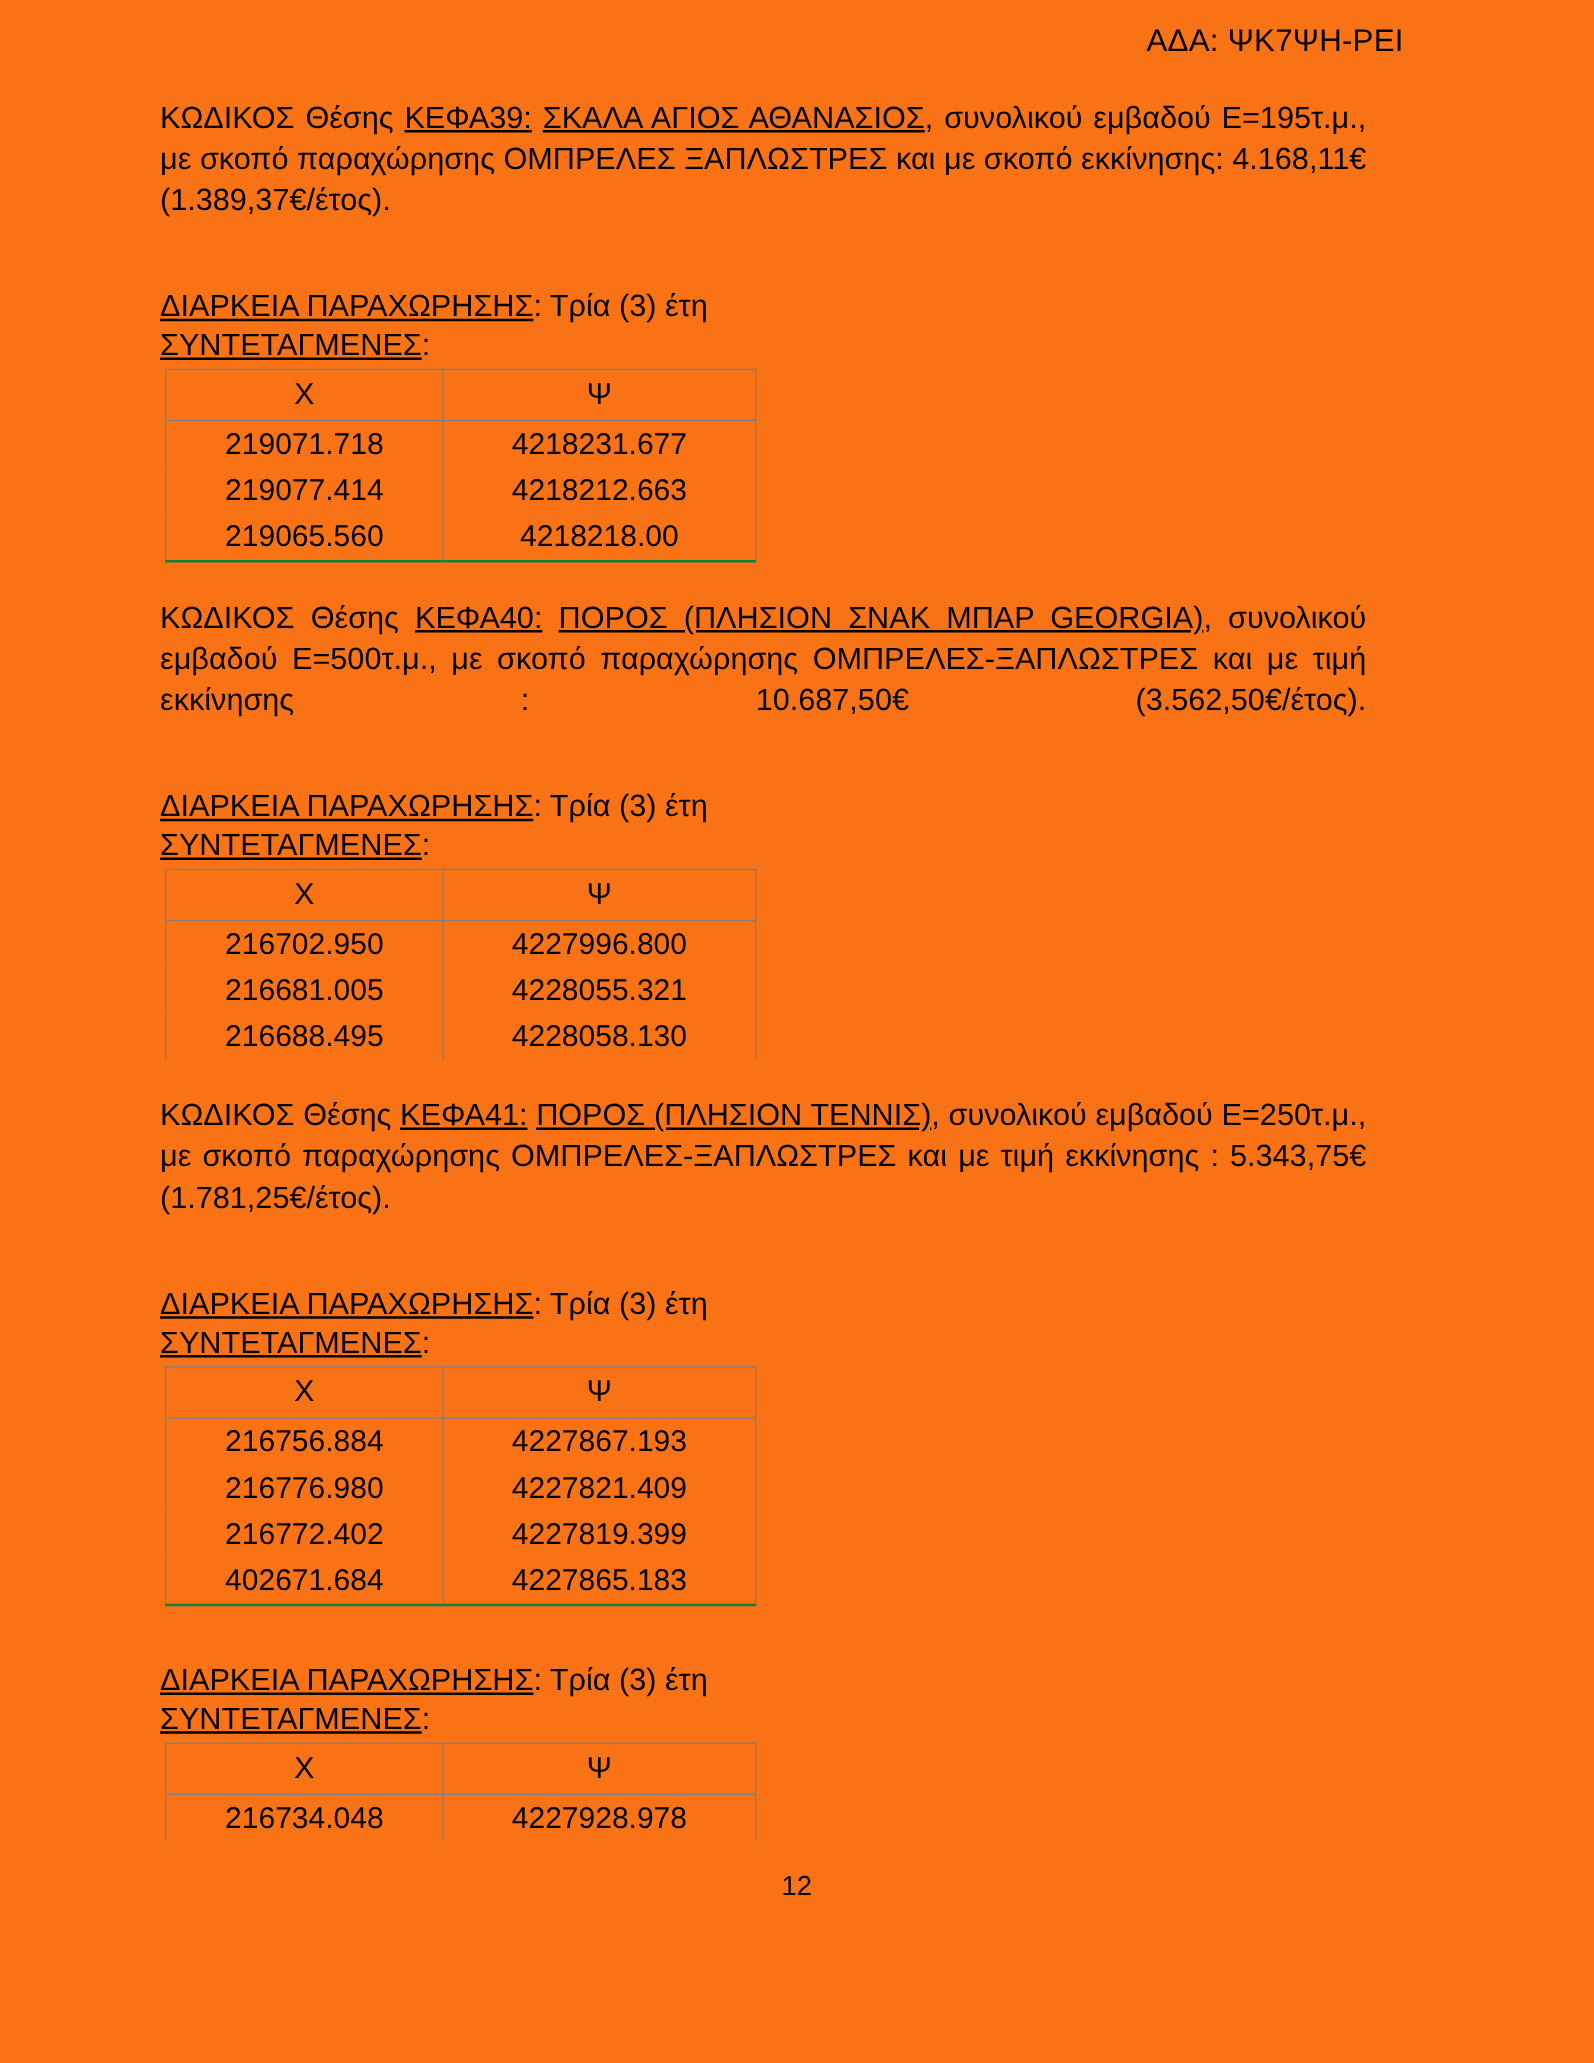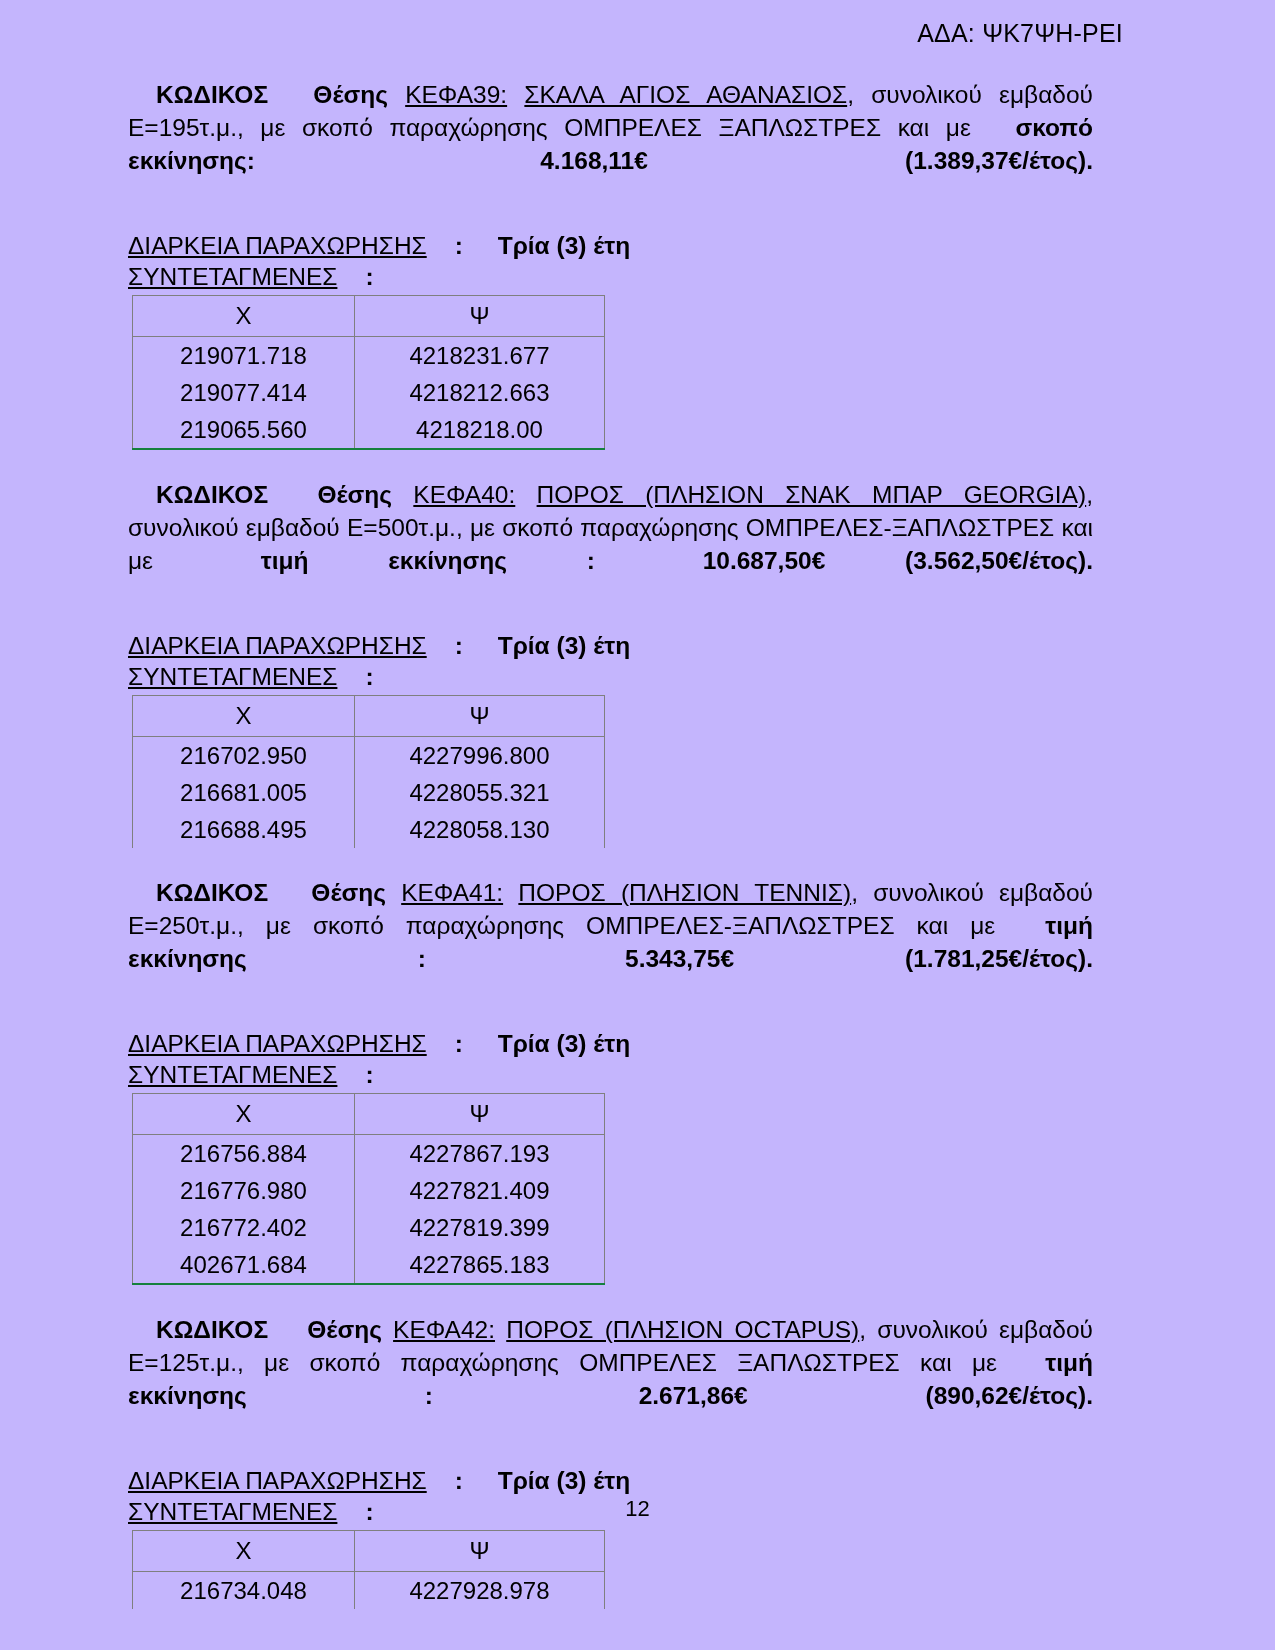--- a/index.html
+++ b/index.html
@@ -5,21 +5,21 @@
 <style>
   html, body {
     margin: 0;
     padding: 0;
     background: #ffffff;
   }
   .page {
     position: relative;
     width: 1275px;
     height: 1650px;
-    background: #c4b5fd;
+    background: #f97316;
     font-family: "Liberation Sans", "DejaVu Sans", sans-serif;
     color: #000000;
     box-sizing: border-box;
     overflow: hidden;
   }
   .ada-header {
     position: absolute;
     top: 18px;
     right: 152px;
     font-size: 25px;
@@ -39,21 +39,21 @@
     text-align: justify;
     text-justify: inter-word;
     margin: 0 0 4px 0;
     letter-spacing: 0px;
   }
   .para::after {
     content: "";
     display: inline-block;
     width: 100%;
   }
-  b { font-weight: bold; margin-left: 28px; }
+  b { font-weight: normal; }
   .bu { font-weight: normal; text-decoration: underline; text-underline-offset: 2px; }
 
   .meta-line {
     font-size: 24.5px;
     line-height: 31px;
     margin: 0;
     white-space: nowrap;
   }
   .block-gap-lg { height: 28px; }
   .block-gap-md { height: 16px; }
@@ -207,21 +207,20 @@
             </tr>
             <tr class="last-data">
               <td class="celltxt">402671.684</td>
               <td class="celltxt">4227865.183</td>
             </tr>
           </tbody>
         </table>
       </div>
       <div class="section">
         <div class="block-gap-lg"></div>
-        <p class="para"><b>ΚΩΔΙΚΟΣ</b> <b>Θέσης</b> <span class="bu">ΚΕΦΑ42:</span> <span class="bu">ΠΟΡΟΣ (ΠΛΗΣΙΟΝ OCTAPUS)</span><span>, συνολικού εμβαδού Ε=125τ.μ., με σκοπό παραχώρησης ΟΜΠΡΕΛΕΣ ΞΑΠΛΩΣΤΡΕΣ και με </span><b>τιμή εκκίνησης : </b><b>2.671,86€ (890,62€/έτος).</b></p>
         <div class="block-gap-md"></div>
         <p class="meta-line"><span class="bu">ΔΙΑΡΚΕΙΑ ΠΑΡΑΧΩΡΗΣΗΣ</span><b>: </b><b>Τρία (3) έτη</b></p>
         <p class="meta-line"><span class="bu">ΣΥΝΤΕΤΑΓΜΕΝΕΣ</span><b>:</b></p>
         <table class="coords">
           <colgroup>
             <col class="c1">
             <col class="c2">
           </colgroup>
           <thead>
             <tr>

